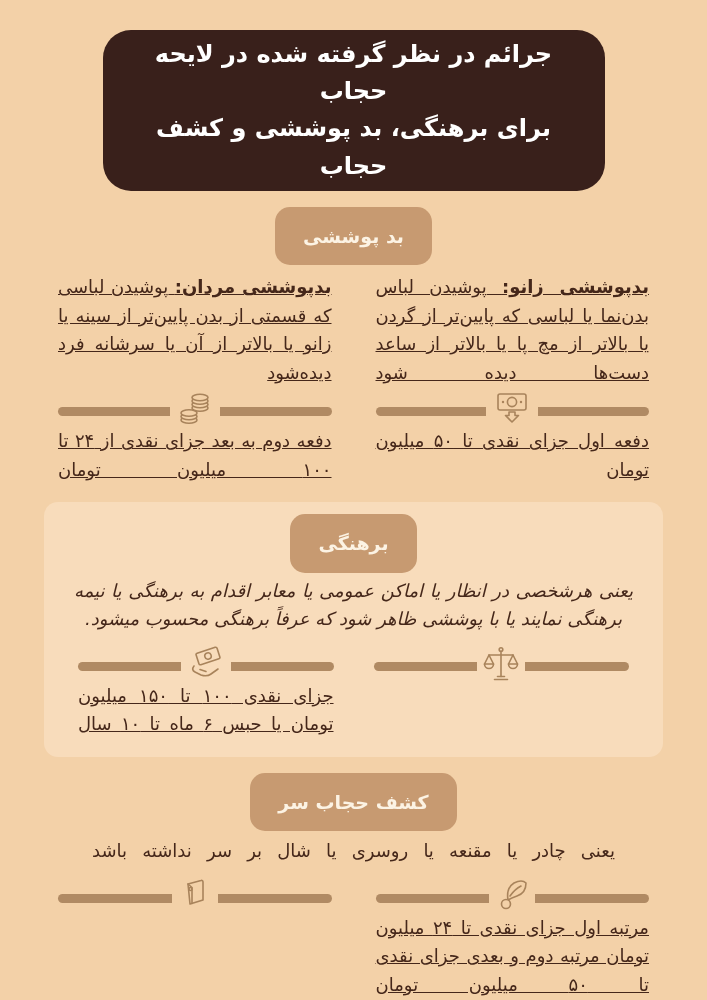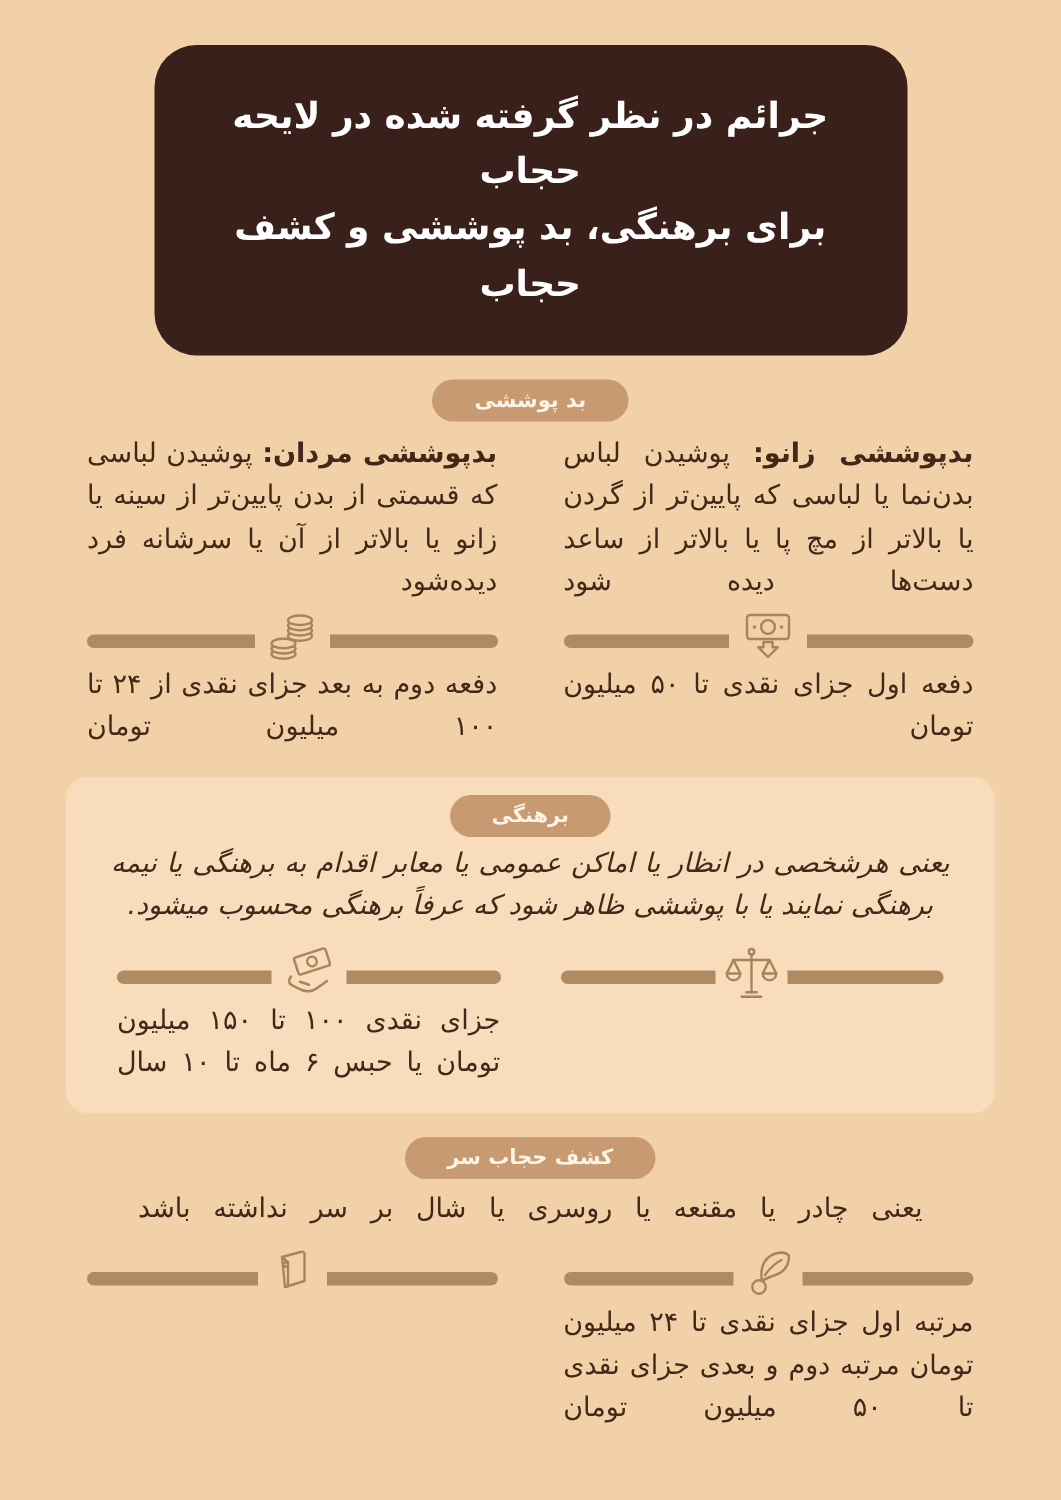--- a/index.html
+++ b/index.html
@@ -9,31 +9,31 @@
     --bg:var(--page-bg,#f3d1a8);
     background:var(--bg);
     color:var(--text,#45271a);
   }
   .header{
     margin:30px auto 16px;width:462px;
     background:var(--header-bg,#39201b);
     color:var(--header-text,#fff);
     border-radius:28px;
     font-size:24px;font-weight:700;text-align:center;
-    line-height:1.55;padding:29px 20px;
+    line-height:1.55;padding:6px 20px;
   }
   .badge-row{text-align:center;margin-top:12px;}
   .badge{
     display:inline-block;background:var(--badge-bg,#c79a71);
     color:var(--badge-text,#fcf3e4);
-    font-size:14px;font-weight:700;
-    padding:5px 28px;border-radius:15px;line-height:1.3;
+    font-size:19px;font-weight:700;
+    padding:17px 28px;border-radius:15px;line-height:1.3;
   }
   .cols{display:flex;gap:44px;padding:8px 58px 0;}
-  .col{flex:1;min-width:0;}
+  .col{flex:1;min-width:0;text-decoration:underline;}
   .txt{
     margin:0;font-size:18px;line-height:1.58;
     text-align:justify;text-align-last:justify;
     color:var(--text,#45271a);
   }
   .txt b{font-weight:700;}
   .divider{position:relative;height:34px;margin-top:6px;}
   .bar{
     position:absolute;left:0;right:0;top:14px;height:9px;
     border-radius:6px;background:var(--divider,#b08a63);

